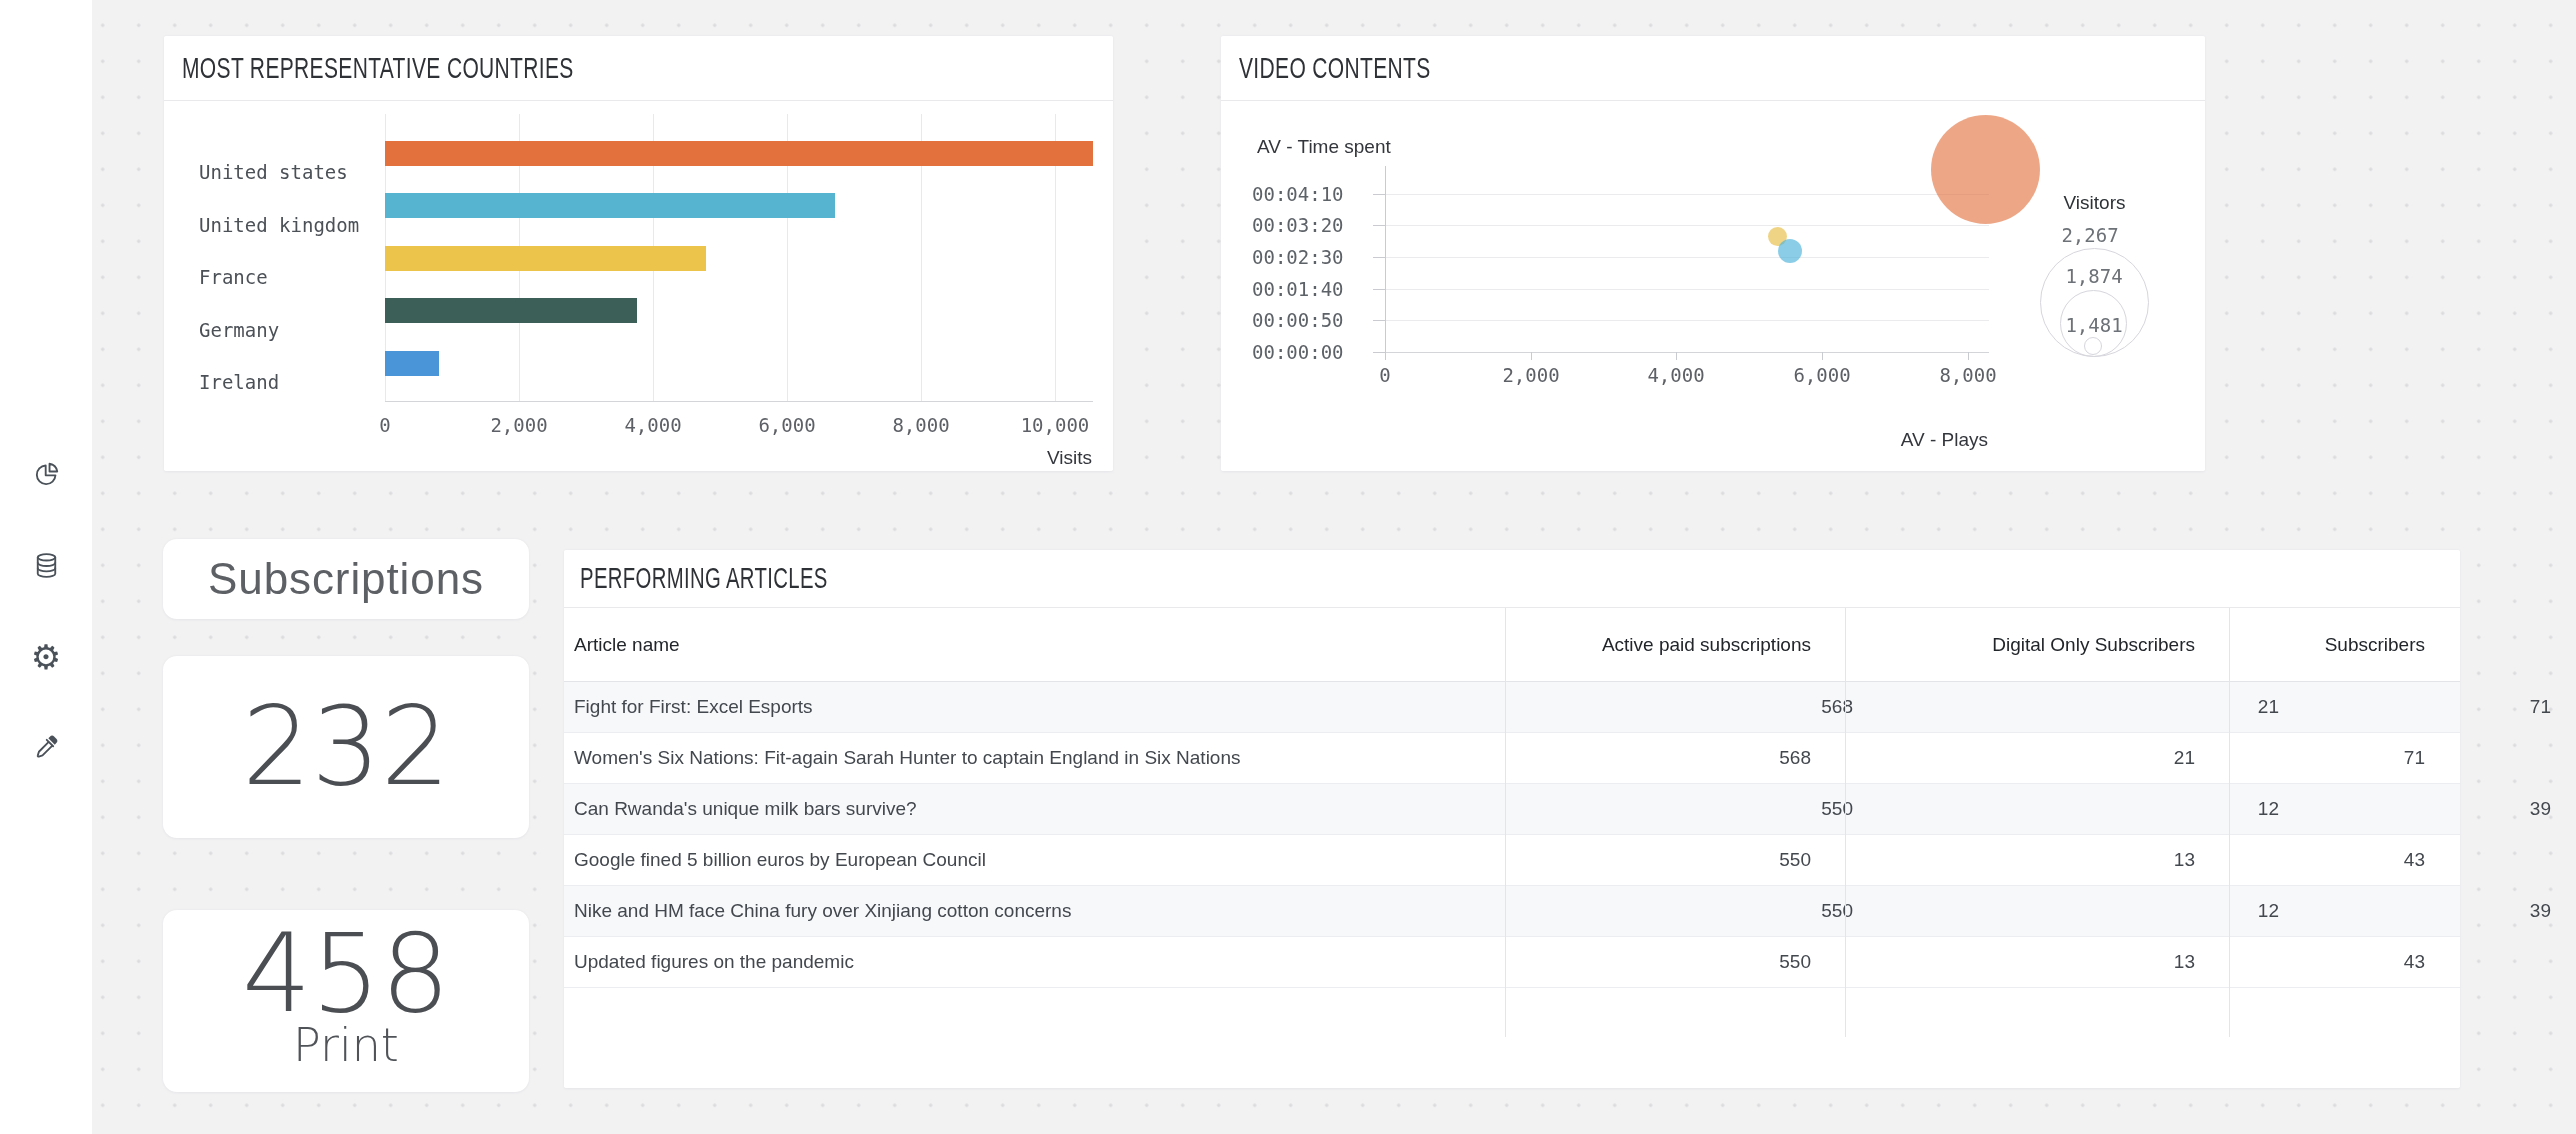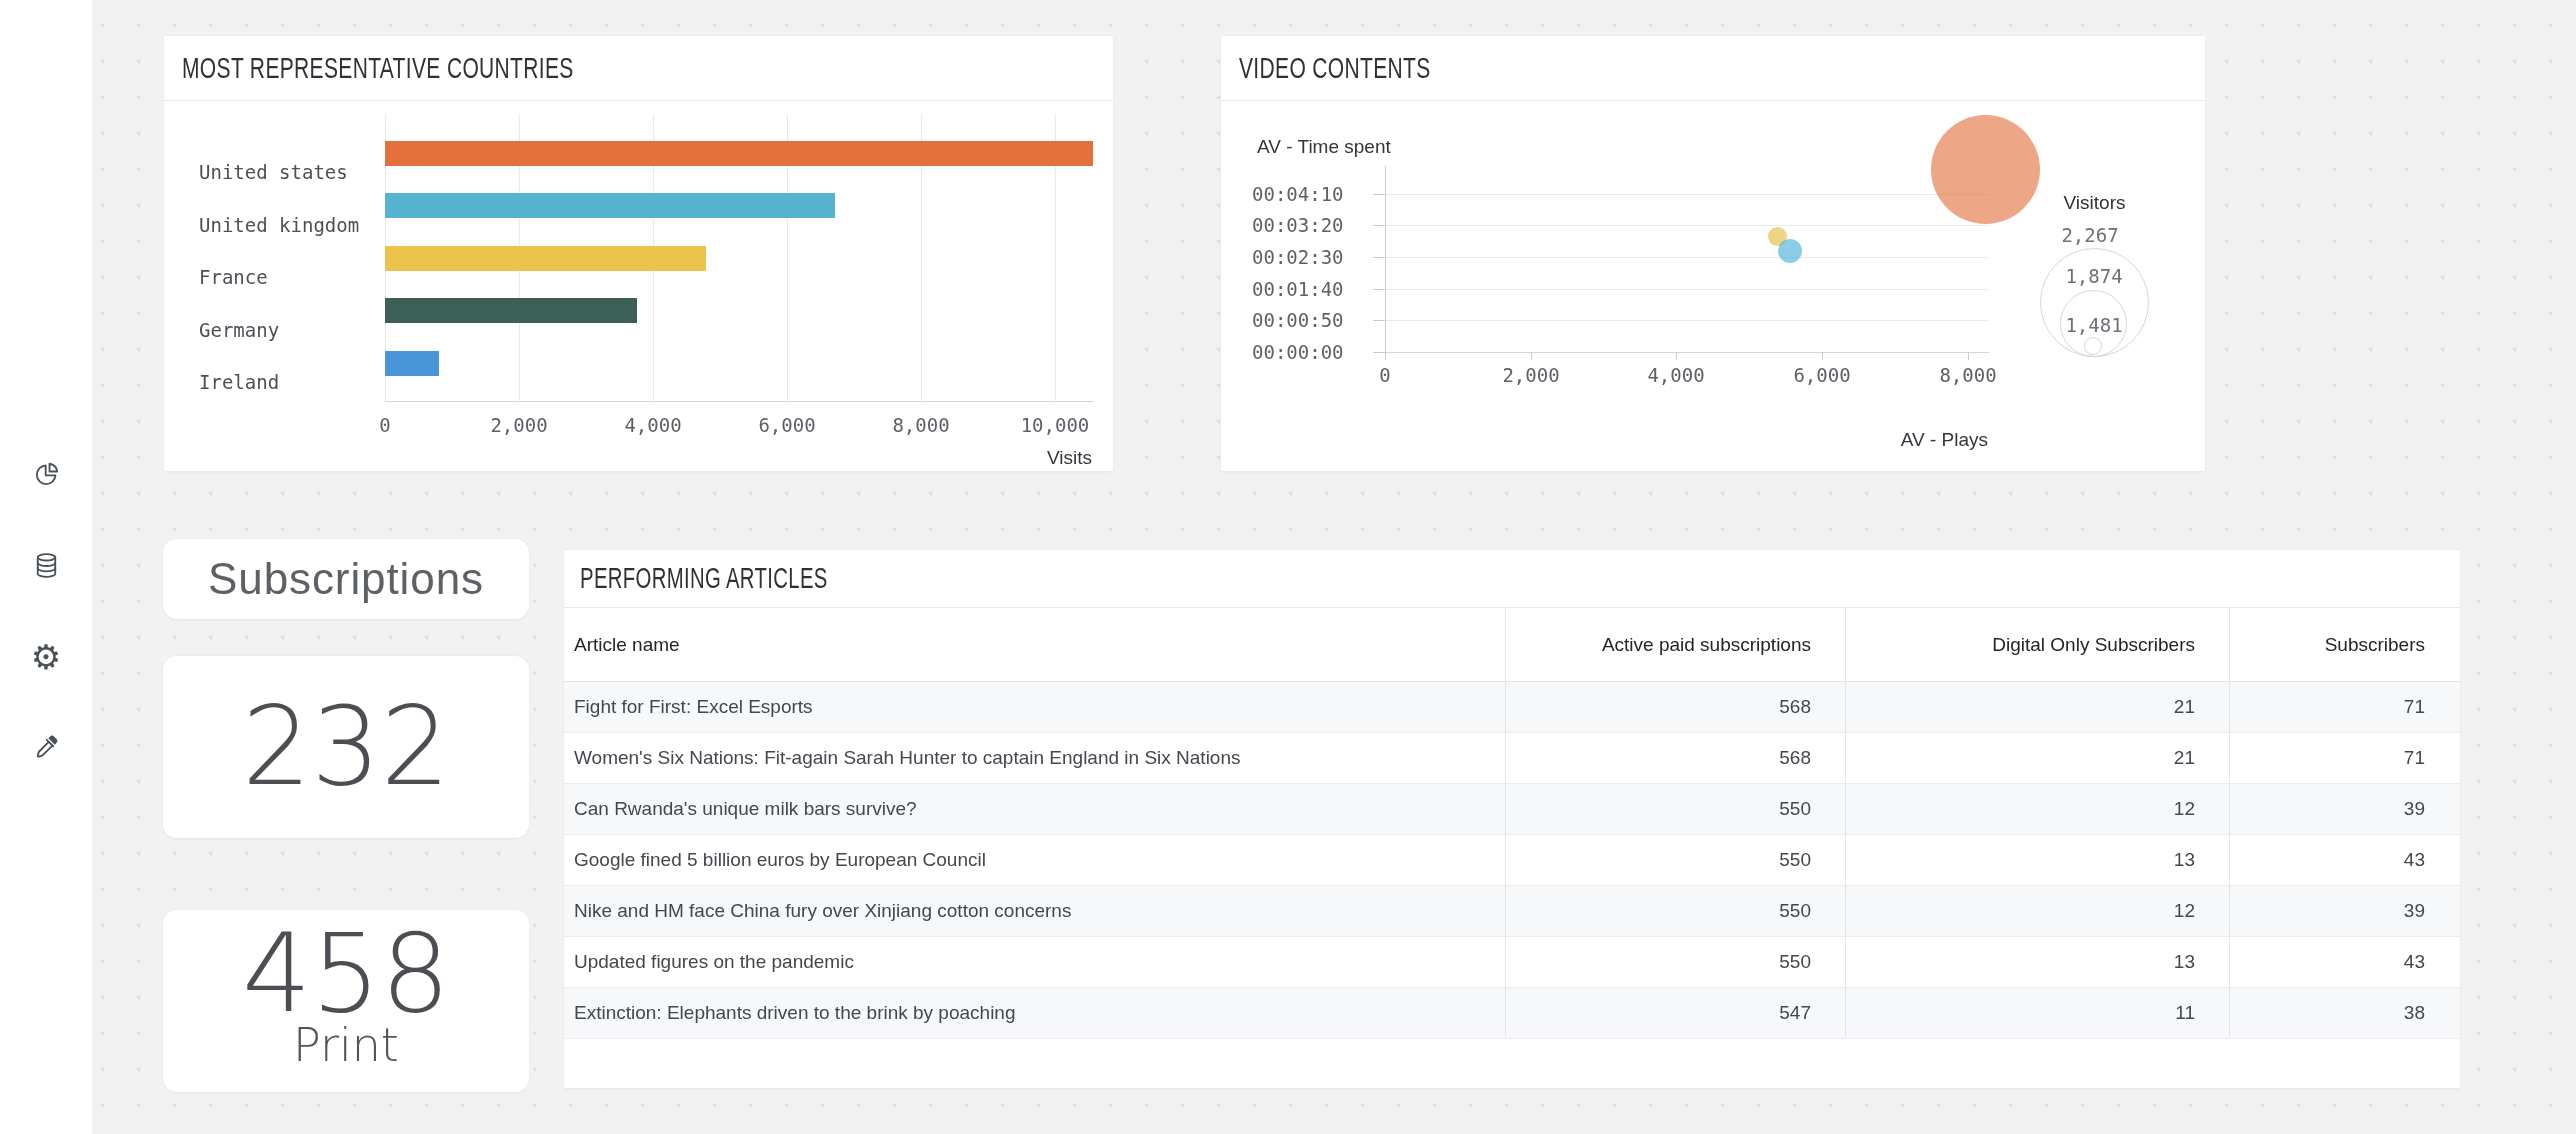--- a/index.html
+++ b/index.html
@@ -48,21 +48,21 @@
   .subs-title{font-size:44px;color:#5d6065;letter-spacing:0.9px;font-weight:400;}
   .kpi-value{font-family:"DejaVu Sans ExtraLight","DejaVu Sans",sans-serif;font-weight:200;
     font-size:109px;line-height:.8;color:#4b4e52;}
   .kpi-label{font-family:"DejaVu Sans ExtraLight","DejaVu Sans",sans-serif;font-weight:200;
     font-size:46px;color:#505459;margin-top:1.8px;}
   
   .tbl{position:absolute;left:0;top:58px;right:0;}
   .trow{display:grid;grid-template-columns:941px 341px 384px 230px;align-items:center;box-sizing:border-box;}
   .thead{height:74px;border-bottom:0.9px solid #e2e4e7;font-size:19px;color:#22262b;}
   .tbody-row{height:51px;border-bottom:0.9px solid #ebedf0;font-size:19px;color:#43484f;cursor:pointer;}
-  .tbody-row.odd{background:#f7f8fa;}
+  .tbody-row.odd{background:#f7f8fa;gap:42px;}
   .cell-l{padding-left:10px;text-align:left;white-space:nowrap;overflow:hidden;}
   .cell-r{padding-right:35px;text-align:right;}
   .vdiv{position:absolute;width:0.9px;background:#e3e5e8;top:58px;}
 </style>
 </head>
 <body>
 
 <div class="page">
 
   <div class="sidebar">
@@ -227,26 +227,20 @@
           <div class="cell-r">550</div>
           <div class="cell-r">12</div>
           <div class="cell-r">39</div>
         </div>
         <div class="trow tbody-row">
           <div class="cell-l">Updated figures on the pandemic</div>
           <div class="cell-r">550</div>
           <div class="cell-r">13</div>
           <div class="cell-r">43</div>
         </div>
-        <div class="trow tbody-row odd">
-          <div class="cell-l">Extinction: Elephants driven to the brink by poaching</div>
-          <div class="cell-r">547</div>
-          <div class="cell-r">11</div>
-          <div class="cell-r">38</div>
-        </div>
       </div>
     <div class="vdiv" style="left:941px;height:429px;"></div>
     <div class="vdiv" style="left:1281px;height:429px;"></div>
     <div class="vdiv" style="left:1665px;height:429px;"></div>
   </div>
 
 </div>
 
 
 </body></html>

